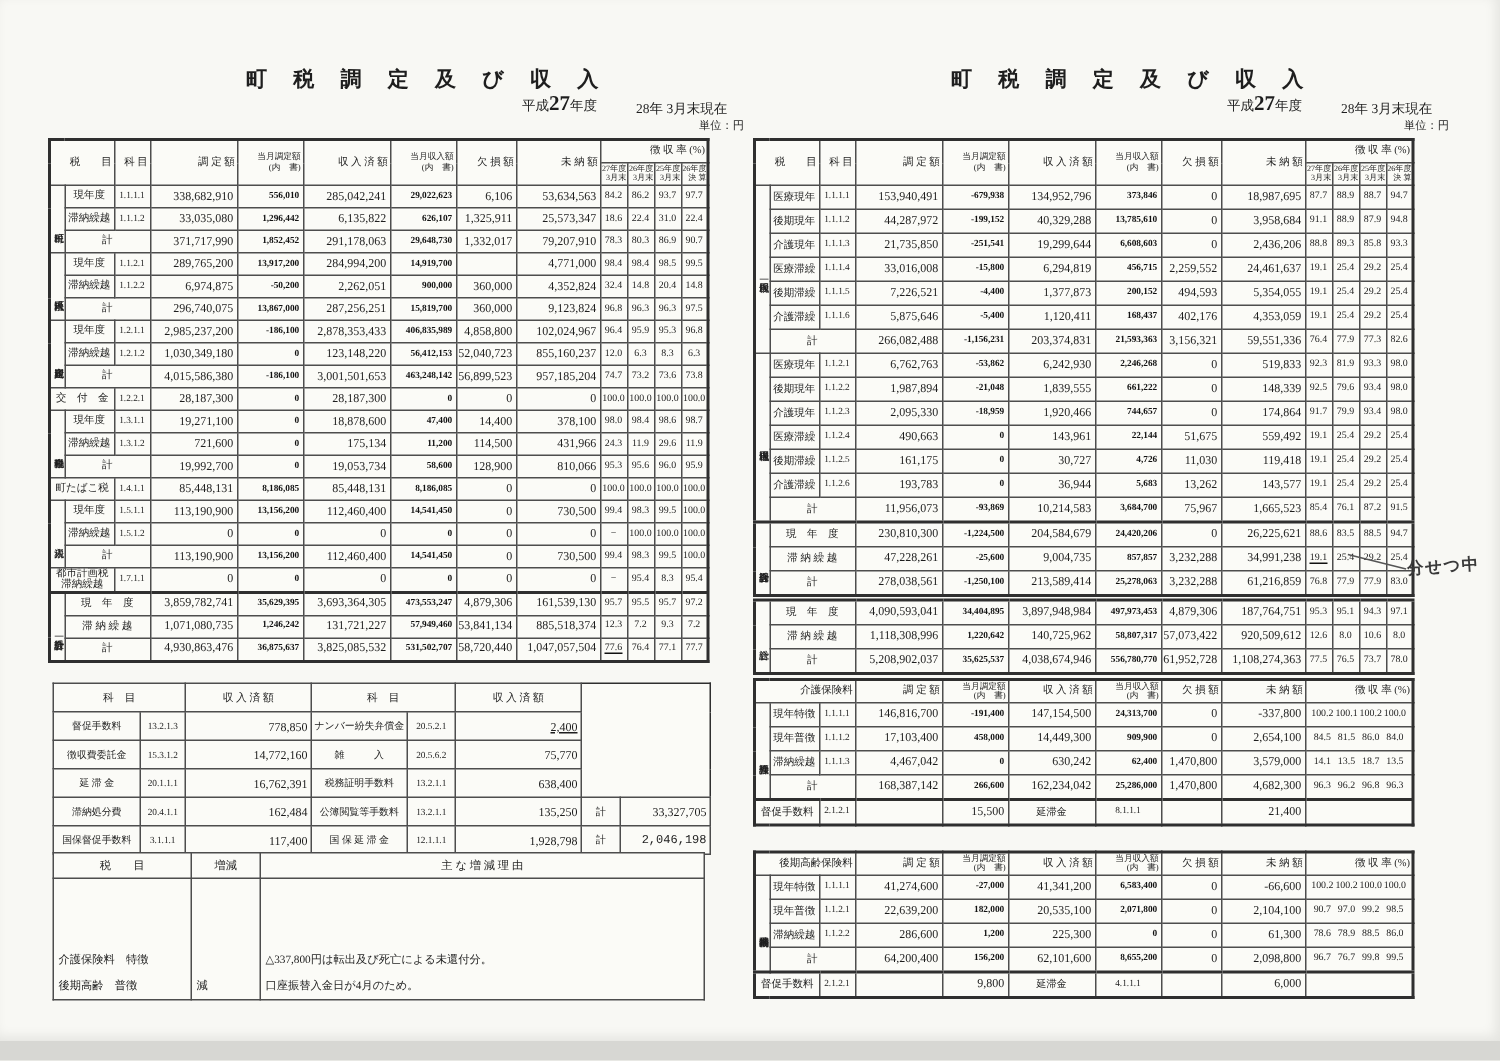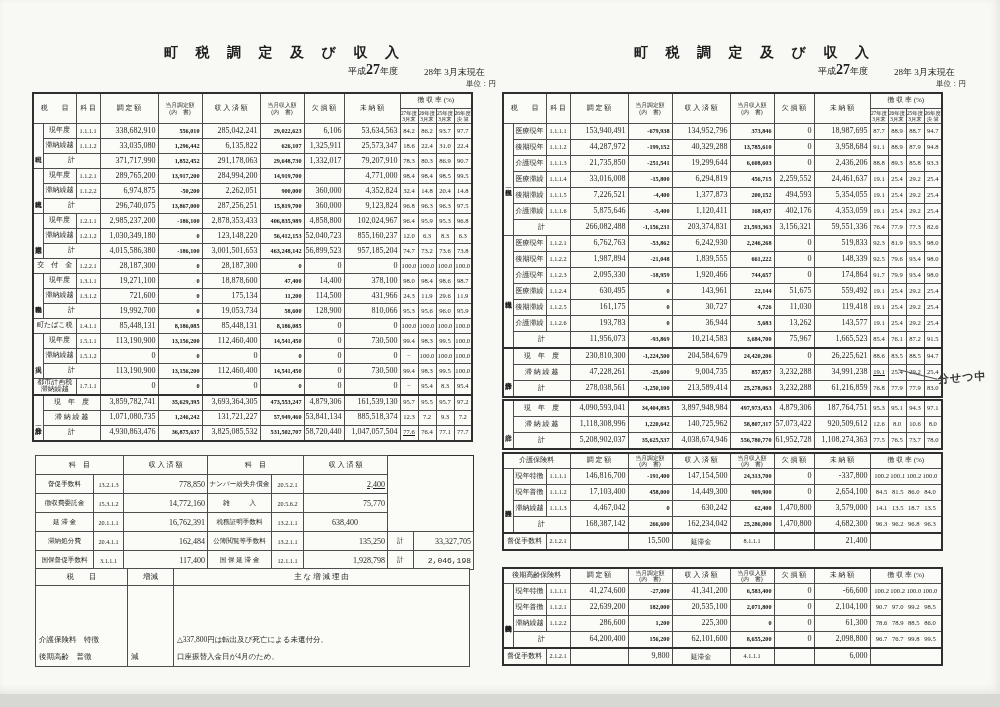--- a/index.html
+++ b/index.html
@@ -11,21 +11,21 @@
   .stamp{border:1.5px solid #2b2b2b;padding:3px 10px;font-size:12.5px;letter-spacing:1px;background:#fafaf6}
   .title{font-size:14px;letter-spacing:7px;font-weight:bold;text-align:center;white-space:nowrap}
   .meta{font-size:9px;white-space:nowrap}
   .meta .yr{font-size:14px;font-weight:bold}
   .unit{font-size:7.5px}
   table{border-collapse:collapse;table-layout:fixed;background:#fbfbf7}
   .mt{border:2px solid #2f2f2f}
   .mt td,.mt th{border:1px solid #4d4d4d;padding:0 1px;overflow:hidden;white-space:nowrap;
       font-weight:normal;height:14px;line-height:1.05}
   .rh16 td{height:15px}
-  .mt th{font-size:7px;text-align:center}
+  .mt th{font-size:7px;text-align:right}
   .mt th.sm{font-size:5.8px}
   .mt th.hs{font-size:5.4px;line-height:1.15;padding:0}
   td.glabel{text-align:center;vertical-align:middle;padding:0}
   .vert{writing-mode:vertical-rl;text-orientation:upright;font-size:6.6px;line-height:1;
         letter-spacing:0;display:inline-block}
   td.rlabel{font-size:7px;text-align:center;letter-spacing:0}
   td.code{font-size:6.2px;text-align:center;color:#222}
   td.num{font-size:8px;text-align:right;padding-right:2px}
   td.small{font-size:6.2px;font-weight:bold;color:#111}
   td.rate{font-size:6.6px;text-align:center;padding:0}
@@ -434,21 +434,21 @@
             <td class="num" style="border: 1px solid rgb(77, 77, 77);">75,770</td>
             <td class="ghost"></td>
             <td class="ghost"></td>
           </tr>
           <tr>
             <td class="rlabel" style="border: 1px solid rgb(77, 77, 77); font-size: 6.6px;">延 滞 金</td>
             <td class="code" style="border: 1px solid rgb(77, 77, 77);">20.1.1.1</td>
             <td class="num" style="border: 1px solid rgb(77, 77, 77);">16,762,391</td>
             <td class="rlabel" style="border: 1px solid rgb(77, 77, 77); font-size: 6.6px;">税務証明手数料</td>
             <td class="code" style="border: 1px solid rgb(77, 77, 77);">13.2.1.1</td>
-            <td class="num" style="border: 1px solid rgb(77, 77, 77); text-align: center;">638,400</td>
+            <td class="num" style="border: 1px solid rgb(77, 77, 77);">638,400</td>
             <td class="ghost"></td>
             <td class="ghost"></td>
           </tr>
           <tr>
             <td class="rlabel" style="border: 1px solid rgb(77, 77, 77); font-size: 6.6px;">滞納処分費</td>
             <td class="code" style="border: 1px solid rgb(77, 77, 77);">20.4.1.1</td>
             <td class="num" style="border: 1px solid rgb(77, 77, 77);">162,484</td>
             <td class="rlabel" style="border: 1px solid rgb(77, 77, 77); font-size: 6.6px;">公簿閲覧等手数料</td>
             <td class="code" style="border: 1px solid rgb(77, 77, 77);">13.2.1.1</td>
             <td class="num" style="border: 1px solid rgb(77, 77, 77);">135,250</td>
@@ -674,21 +674,21 @@
             <td class="num">0</td>
             <td class="num">174,864</td>
             <td class="rate">91.7</td>
             <td class="rate">79.9</td>
             <td class="rate">93.4</td>
             <td class="rate">98.0</td>
           </tr>
           <tr>
             <td class="rlabel">医療滞繰</td>
             <td class="code">1.1.2.4</td>
-            <td class="num">630,495</td>
+            <td class="num">490,663</td>
             <td class="num small">0</td>
             <td class="num">143,961</td>
             <td class="num small">22,144</td>
             <td class="num">51,675</td>
             <td class="num">559,492</td>
             <td class="rate">19.1</td>
             <td class="rate">25.4</td>
             <td class="rate">29.2</td>
             <td class="rate">25.4</td>
           </tr>

